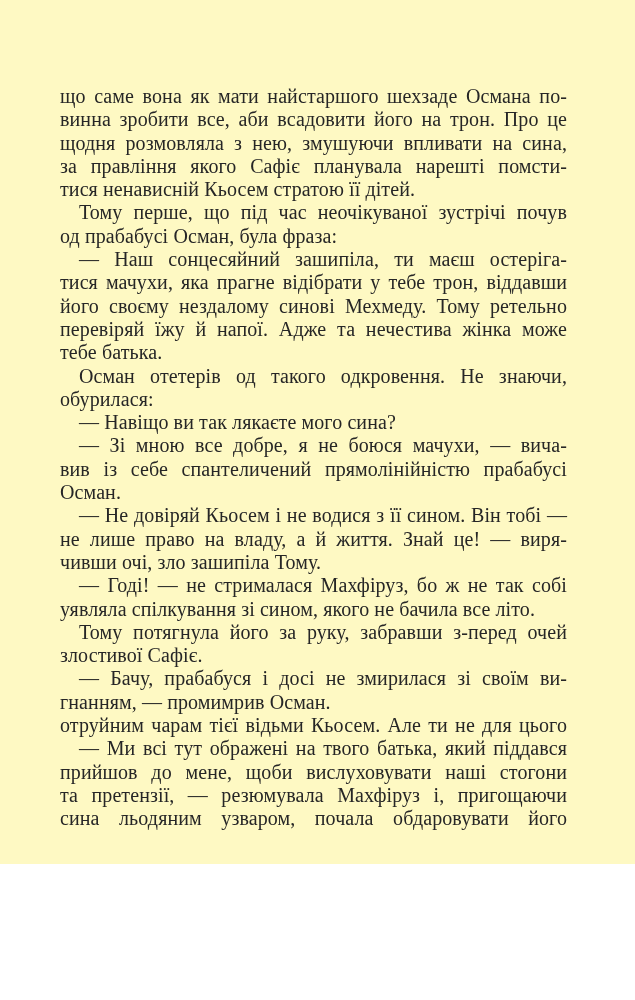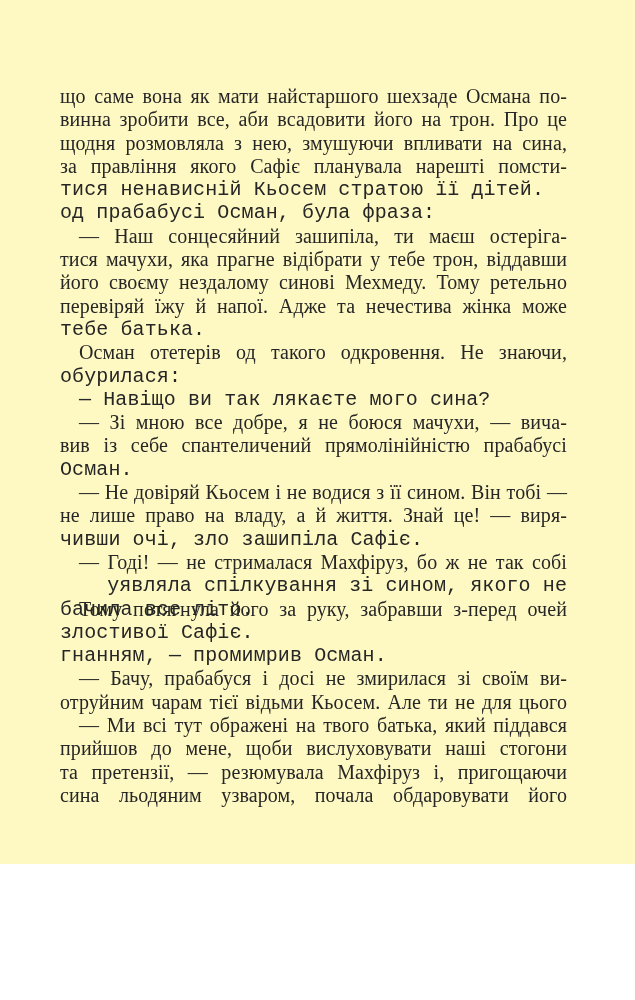--- a/index.html
+++ b/index.html
@@ -30,23 +30,22 @@
     text-align: justify;
     text-align-last: justify;
     white-space: normal;
     height: 23.3px;
     overflow: visible;
   }
   .text-line.indent {
     padding-left: 19px;
   }
   .text-line.para-end {
-    text-align: right;
+    text-align: center;
     text-align-last: left;
-    font-family: Liberation Mono, monospace;
   }
   .page-number {
     position: absolute;
     left: 0;
     top: 920px;
     width: 610px;
     text-align: right;
     font-size: 18px;
     line-height: 22px;
     color: #2b2b2b;
@@ -55,41 +54,42 @@
 </head>
 <body>
 
 <div class="book-page">
   <div class="page-text">
       <div class="text-line">що саме вона як мати найстаршого шехзаде Османа по-</div>
       <div class="text-line">винна зробити все, аби всадовити його на трон. Про це</div>
       <div class="text-line">щодня розмовляла з нею, змушуючи впливати на сина,</div>
       <div class="text-line">за правління якого Сафіє планувала нарешті помсти-</div>
       <div class="text-line para-end">тися ненависній Кьосем стратою її дітей.</div>
+      <div class="text-line indent">Тому перше, що під час неочікуваної зустрічі почув</div>
       <div class="text-line para-end">од прабабусі Осман, була фраза:</div>
       <div class="text-line indent">— Наш сонцесяйний зашипіла, ти маєш остеріга-</div>
       <div class="text-line">тися мачухи, яка прагне відібрати у тебе трон, віддавши</div>
       <div class="text-line">його своєму нездалому синові Мехмеду. Тому ретельно</div>
       <div class="text-line">перевіряй їжу й напої. Адже та нечестива жінка може</div>
       <div class="text-line para-end">тебе батька.</div>
       <div class="text-line indent">Осман отетерів од такого одкровення. Не знаючи,</div>
       <div class="text-line para-end">обурилася:</div>
       <div class="text-line indent para-end">— Навіщо ви так лякаєте мого сина?</div>
       <div class="text-line indent">— Зі мною все добре, я не боюся мачухи, — вича-</div>
       <div class="text-line">вив із себе спантеличений прямолінійністю прабабусі</div>
       <div class="text-line para-end">Осман.</div>
       <div class="text-line indent">— Не довіряй Кьосем і не водися з її сином. Він тобі —</div>
       <div class="text-line">не лише право на владу, а й життя. Знай це! — виря-</div>
-      <div class="text-line para-end">чивши очі, зло зашипіла Сафіє.</div>
+      <div class="text-line para-end">чивши очі, зло зашипіла Тому.</div>
       <div class="text-line indent">— Годі! — не стрималася Махфіруз, бо ж не так собі</div>
       <div class="text-line para-end">уявляла спілкування зі сином, якого не бачила все літо.</div>
       <div class="text-line indent">Тому потягнула його за руку, забравши з-перед очей</div>
       <div class="text-line para-end">злостивої Сафіє.</div>
+      <div class="text-line indent">— Бачу, прабабуся і досі не змирилася зі своїм ви-</div>
       <div class="text-line para-end">гнанням, — промимрив Осман.</div>
-      <div class="text-line indent">— Бачу, прабабуся і досі не змирилася зі своїм ви-</div>
       <div class="text-line">отруйним чарам тієї відьми Кьосем. Але ти не для цього</div>
       <div class="text-line indent">— Ми всі тут ображені на твого батька, який піддався</div>
       <div class="text-line">прийшов до мене, щоби вислуховувати наші стогони</div>
       <div class="text-line">та претензії, — резюмувала Махфіруз і, пригощаючи</div>
       <div class="text-line">сина льодяним узваром, почала обдаровувати його</div>
     </div>
   <div class="page-number">11</div>
 </div>
 
 </body></html>

